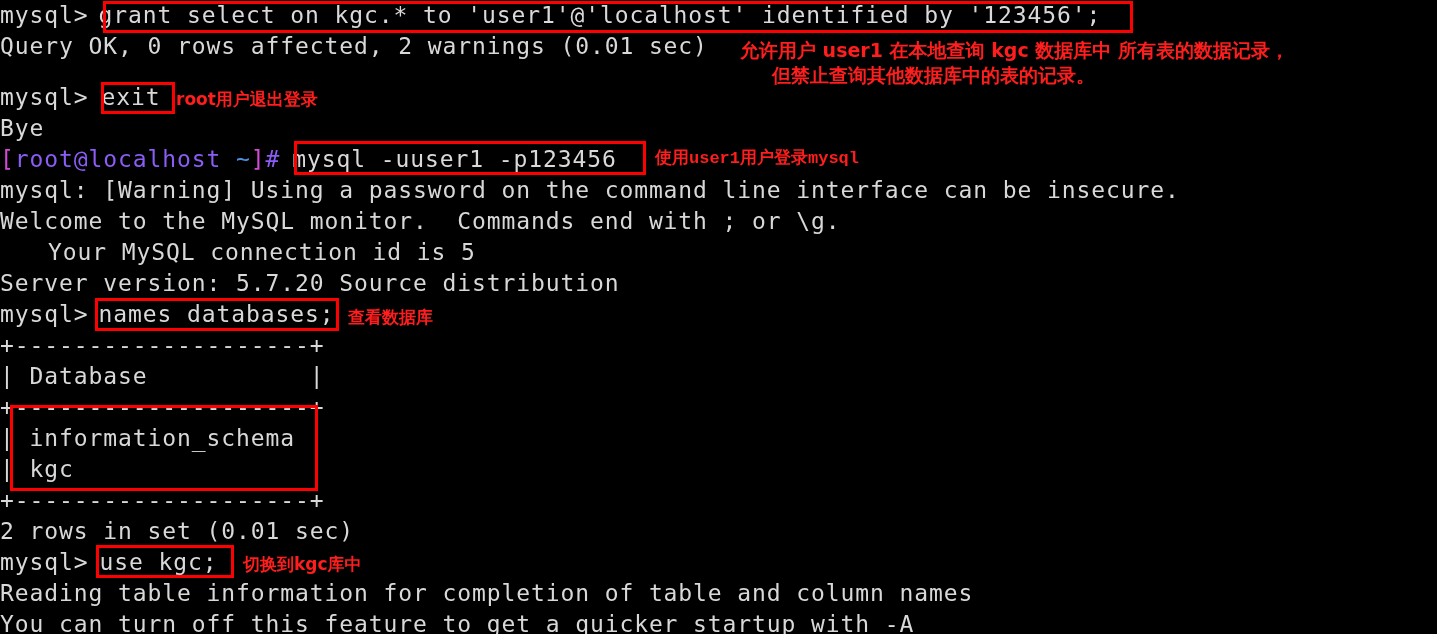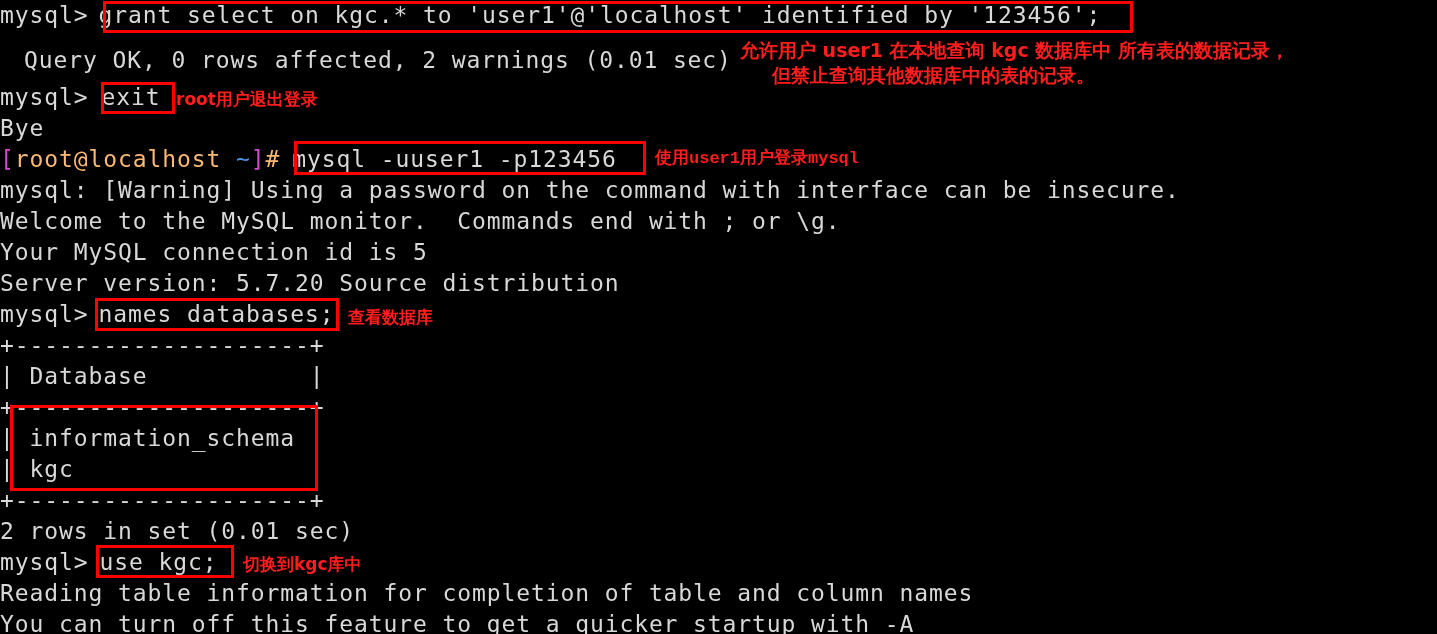--- a/index.html
+++ b/index.html
@@ -32,21 +32,21 @@
     height: 31px;
   }
   .mono {
     font-family: "DejaVu Sans Mono", "Liberation Mono", monospace;
     font-size: 23px;
     letter-spacing: 0.9px;
   }
   .seq { white-space: pre; }
   .c-white   { color: #d9d9d9; }
   .c-magenta { color: #d44ad4; }
-  .c-cyan    { color: #fdba74; }
+  .c-cyan    { color: #8b5cf6; }
   .c-blue    { color: #4f8fe0; }
 
   
   .anno {
     position: absolute;
     white-space: pre;
     color: #ff1d1d;
     font-family: "DejaVu Sans", "Liberation Sans", sans-serif;
     font-size: 17px;
     line-height: 22px;
@@ -62,32 +62,32 @@
     pointer-events: none;
   }
 </style>
 </head>
 <body>
 
 <div id="term">
 
   <div class="line mono" style="top:0px;"><span class="c-white">mysql&gt;</span><span class="c-white" style="margin-left:10px;">grant select on kgc.* to 'user1'@'localhost' identified by '123456';</span></div>
 
-  <div class="line mono" style="top:45px;padding-left:24px;">Query OK, 0 rows affected, 2 warnings (0.01 sec)</div>
+  <div class="line mono" style="top:31px;">Query OK, 0 rows affected, 2 warnings (0.01 sec)</div>
 
   <div class="line mono" style="top:82px;text-align:center;"><span class="c-white">mysql&gt;</span><span class="c-white" style="margin-left:13px;">exit</span></div>
 
   <div class="line mono" style="top:113px;">Bye</div>
 
   <div class="line mono" style="top:144px;"><span class="c-magenta seq">[</span><span class="c-cyan seq">root@localhost</span><span class="c-blue seq"> ~</span><span class="c-magenta seq">]</span><span class="c-cyan seq">#</span><span class="c-white seq" style="margin-left:12px;">mysql -uuser1 -p123456</span></div>
 
-  <div class="line mono" style="top:175px;">mysql: [Warning] Using a password on the command with interface can be insecure.</div>
+  <div class="line mono" style="top:175px;">mysql: [Warning] Using a password on the command line interface can be insecure.</div>
 
   <div class="line mono" style="top:206px;">Welcome to the MySQL monitor.  Commands end with ; or \g.</div>
-  <div class="line mono" style="top:237px;">Your MySQL connection id is 5</div>
+  <div class="line mono" style="top:237px;padding-left:48px;">Your MySQL connection id is 5</div>
   <div class="line mono" style="top:268px;">Server version: 5.7.20 Source distribution</div>
 
   <div class="line mono" style="top:299px;"><span class="c-white">mysql&gt;</span><span class="c-white" style="margin-left:10px;">names databases;</span></div>
 
   <div class="line mono" style="top:330px;">+--------------------+</div>
   <div class="line mono" style="top:361px;">| Database           |</div>
   <div class="line mono" style="top:392px;">+--------------------+</div>
   <div class="line mono" style="top:423px;">| information_schema |</div>
   <div class="line mono" style="top:454px;">| kgc                |</div>
   <div class="line mono" style="top:485px;">+--------------------+</div>

